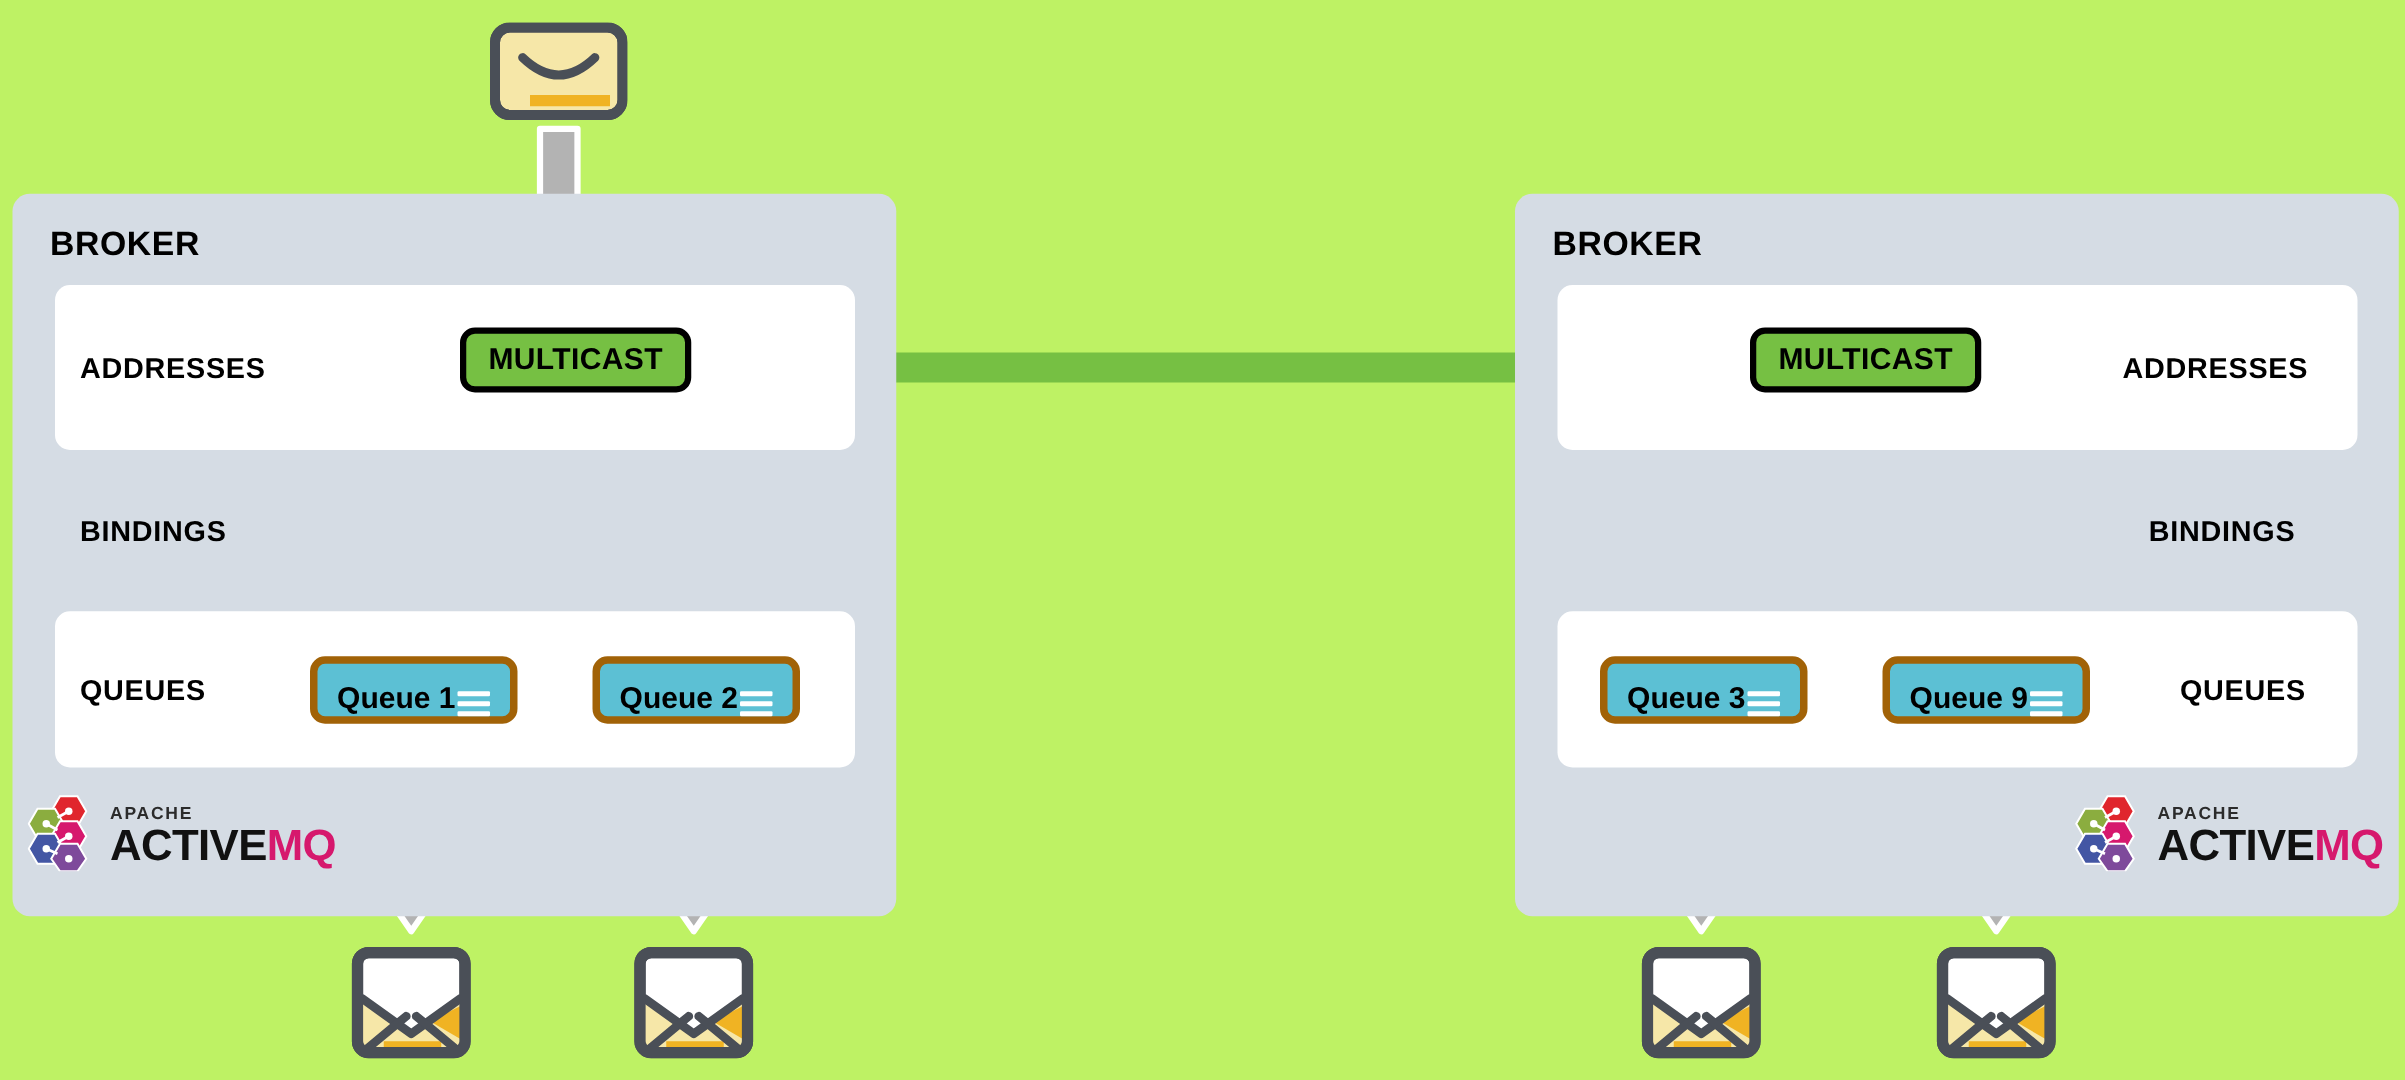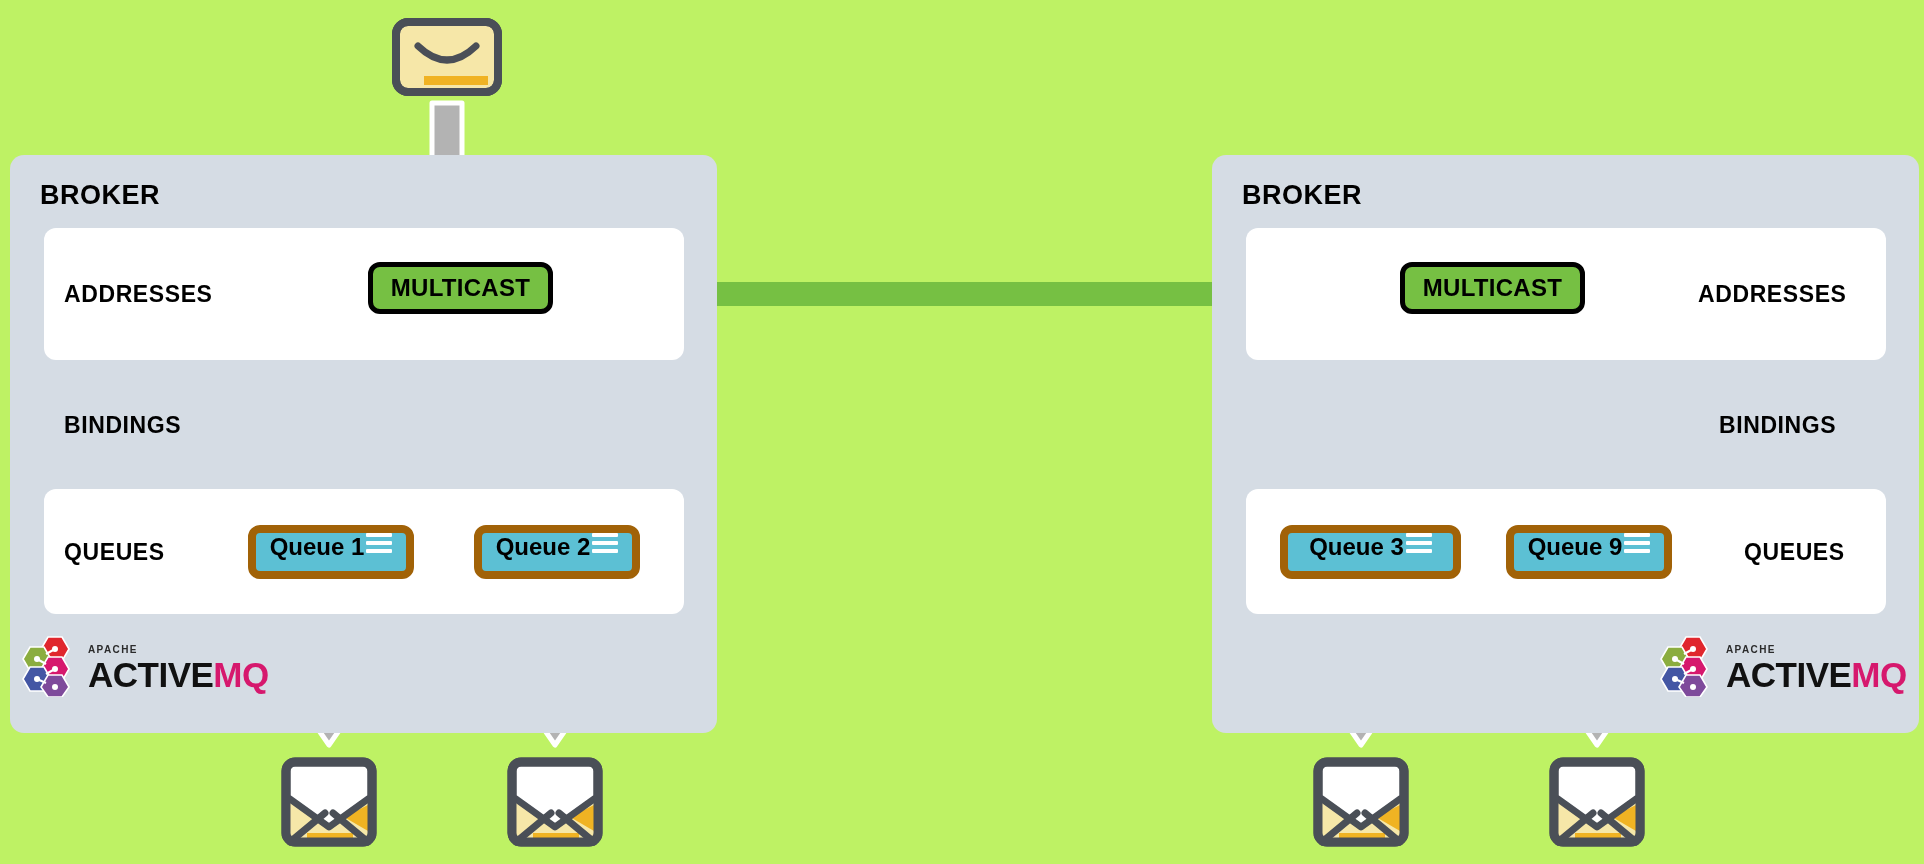--- a/index.html
+++ b/index.html
@@ -63,25 +63,25 @@
     font-weight: bold;
     color: #000000;
     letter-spacing: 0.3px;
     white-space: nowrap;
   }
 
   
   .queue-box {
     position: absolute;
     background: #5cc0d4;
-    border: 8px solid #a16207;
+    border: 6px solid #a16207;
     border-radius: 12px;
     box-sizing: border-box;
     display: flex;
-    align-items: flex-start;
+    align-items: flex-end;
     justify-content: center;
     gap: 2px;
     padding: 0 8px;
   }
   .queue-label {
     font-size: 24px;
     font-weight: bold;
     color: #000000;
     white-space: nowrap;
   }
@@ -110,21 +110,21 @@
     display: flex;
     align-items: center;
     gap: 8px;
   }
   .amq-text {
     display: flex;
     flex-direction: column;
     line-height: 1;
   }
   .amq-apache {
-    font-size: 10px;
+    font-size: 14px;
     font-weight: bold;
     letter-spacing: 1.4px;
     color: #2b2b2b;
     margin-bottom: 2px;
   }
   .amq-word {
     font-size: 35px;
     font-weight: bold;
     letter-spacing: -0.5px;
     white-space: nowrap;
@@ -273,21 +273,21 @@
 
   <div class="band-label" style="left:1719px; top:412px;">BINDINGS</div>
 
   <div class="band" style="left:1246px; top:489px; width:640px; height:125px;"></div>
   <div class="band-label" style="left:1744px; top:539px;">QUEUES</div>
 
   <div class="multicast-box" style="left:1382px; top:262px; width:185px; height:52px;">
     <span class="multicast-label">MULTICAST</span>
   </div>
 
-  <div class="queue-box" style="left:1280px; top:525px; width:181px; height:54px;">
+  <div class="queue-box" style="left:1280px; top:525px; width:166px; height:54px;">
     <span class="queue-label">Queue 3</span>
     <span class="queue-lines">
       <i></i>
         <i></i>
         <i></i>
     </span>
   </div>
 
   <div class="queue-box" style="left:1506px; top:525px; width:166px; height:54px;">
     <span class="queue-label">Queue 9</span>

